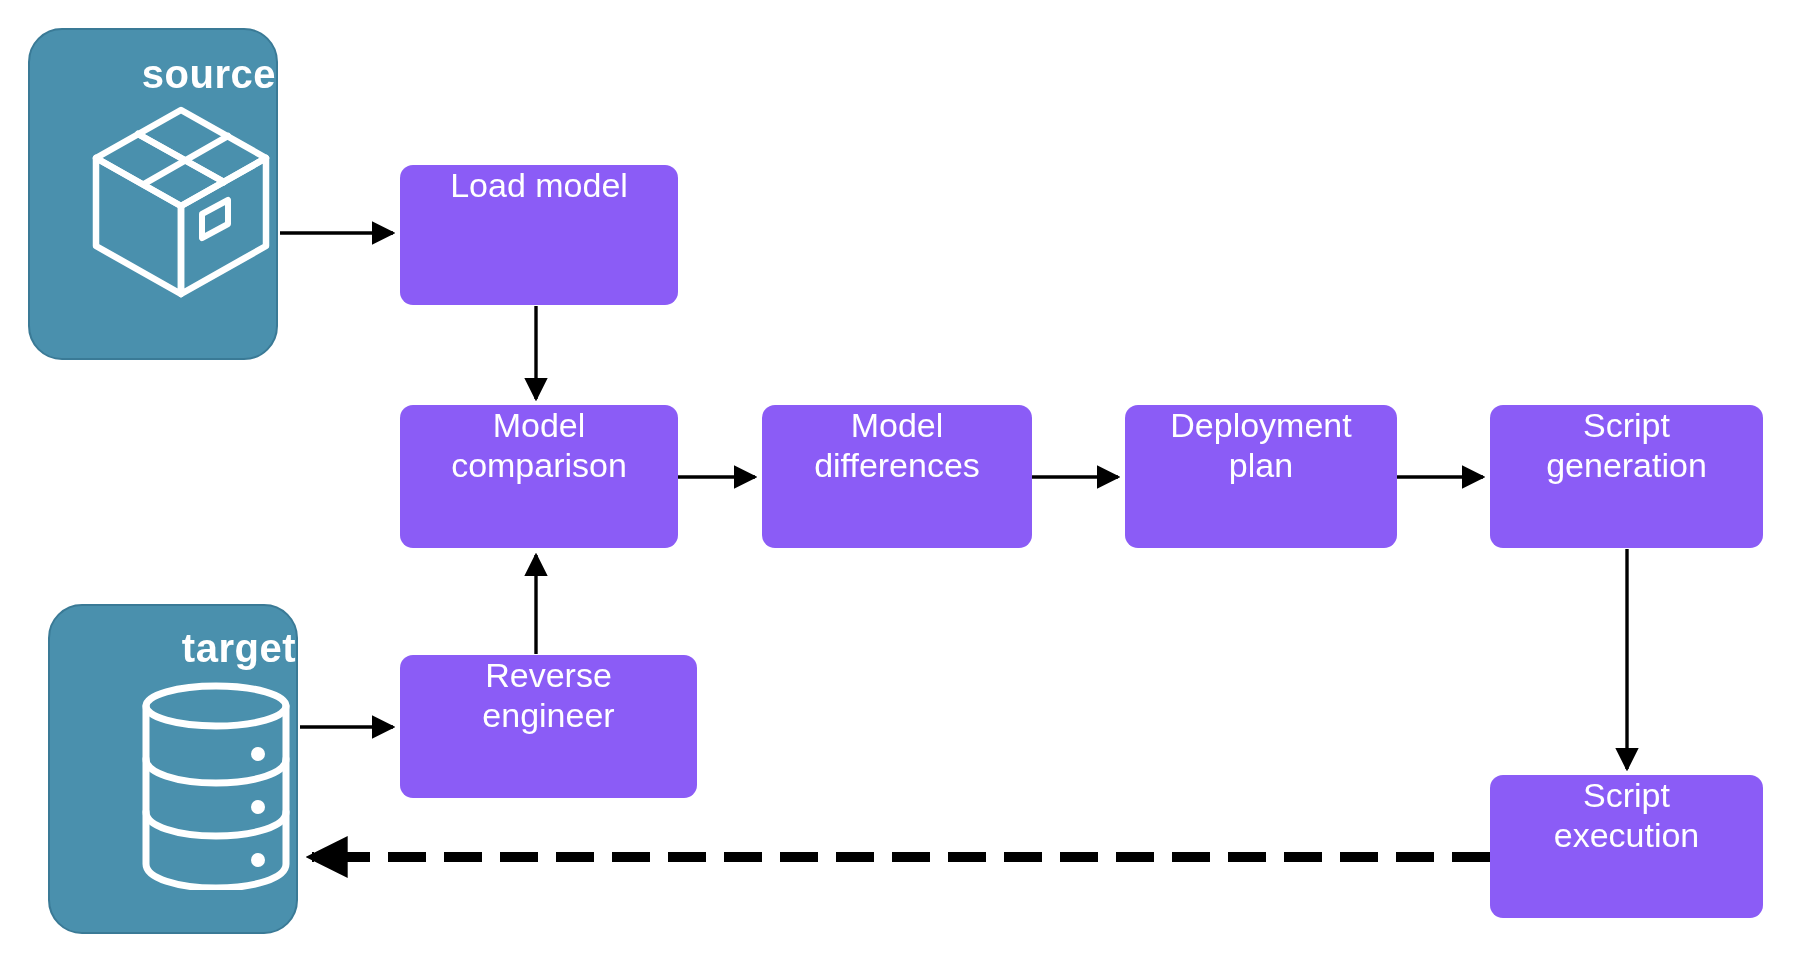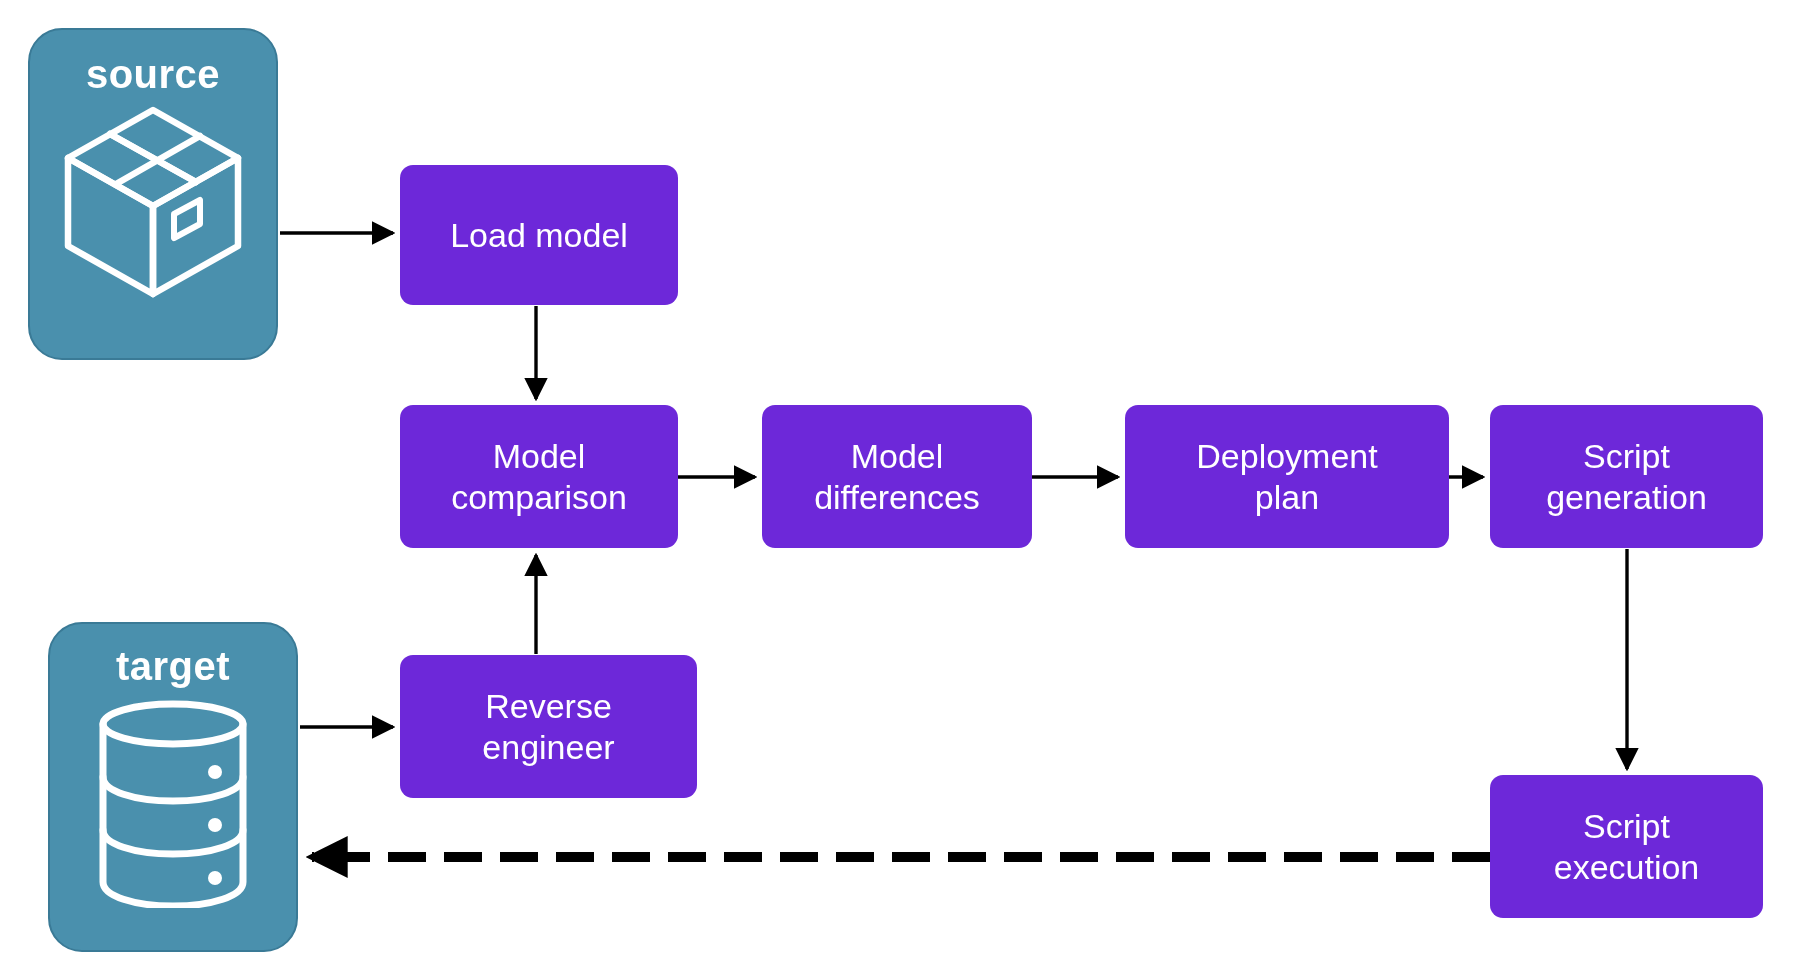--- a/index.html
+++ b/index.html
@@ -19,41 +19,40 @@
   }
   
   .endpoint-node {
     position: absolute;
     background: #4a90ad;
     border: 2px solid #3a7a96;
     border-radius: 34px;
     box-sizing: border-box;
     display: flex;
     flex-direction: column;
-    align-items: center;
+    align-items: flex-end;
   }
   .endpoint-label {
     color: #ffffff;
     font-weight: bold;
     font-size: 40px;
     line-height: 1;
     letter-spacing: 0.5px;
     user-select: none;
   }
   .endpoint-icon {
     display: block;
   }
   
   .process-box {
     position: absolute;
-    background: #6d28d9;
+    background: #8b5cf6;
     border-radius: 13px;
     box-sizing: border-box;
     display: flex;
-    align-items: center;
     justify-content: center;
     text-align: center;
   }
   .process-label {
     color: #ffffff;
     font-size: 34px;
     line-height: 1.18;
     padding: 0 10px;
     white-space: pre-line;
     user-select: none;
@@ -117,21 +116,21 @@
         <path d="M 52 32 L 138 80"></path>
         <path d="M 58 82 L 142 34"></path>
       </g>
       <g fill="none" stroke="#ffffff" stroke-width="6" stroke-linejoin="round">
 
         <path d="M 116 112 L 142 98 L 142 122 L 116 136 Z"></path>
       </g>
     </svg>
   </div>
 
-  <div class="endpoint-node" style="left:48px; top:604px; width:250px; height:330px;margin-top:18px;">
+  <div class="endpoint-node" style="left:48px; top:604px; width:250px; height:330px;">
     <div class="endpoint-label" style="margin-top:22px;">target</div>
     <svg class="endpoint-icon" width="160" height="210" viewBox="0 0 160 210" style="margin-top:12px;">
       <g fill="none" stroke="#ffffff" stroke-width="7" stroke-linejoin="round" stroke-linecap="round">
 
         <path d="M 10 26 L 10 184 C 10 198 41 208 80 208 C 119 208 150 198 150 184 L 150 26"></path>
 
         <ellipse cx="80" cy="26" rx="70" ry="20"></ellipse>
 
         <path d="M 10 79 C 10 93 41 103 80 103 C 119 103 150 93 150 79"></path>
 
@@ -157,21 +156,21 @@
   <div class="process-box" style="left:400px; top:655px; width:297px; height:143px;">
     <div class="process-label">Reverse
 engineer</div>
   </div>
 
   <div class="process-box" style="left:762px; top:405px; width:270px; height:143px;">
     <div class="process-label">Model
 differences</div>
   </div>
 
-  <div class="process-box" style="left:1125px; top:405px; width:324px; height:143px;">
+  <div class="process-box" style="left:1125px; top:405px; width:272px; height:143px;">
     <div class="process-label">Deployment
 plan</div>
   </div>
 
   <div class="process-box" style="left:1490px; top:405px; width:273px; height:143px;">
     <div class="process-label">Script
 generation</div>
   </div>
 
   <div class="process-box" style="left:1490px; top:775px; width:273px; height:143px;">

